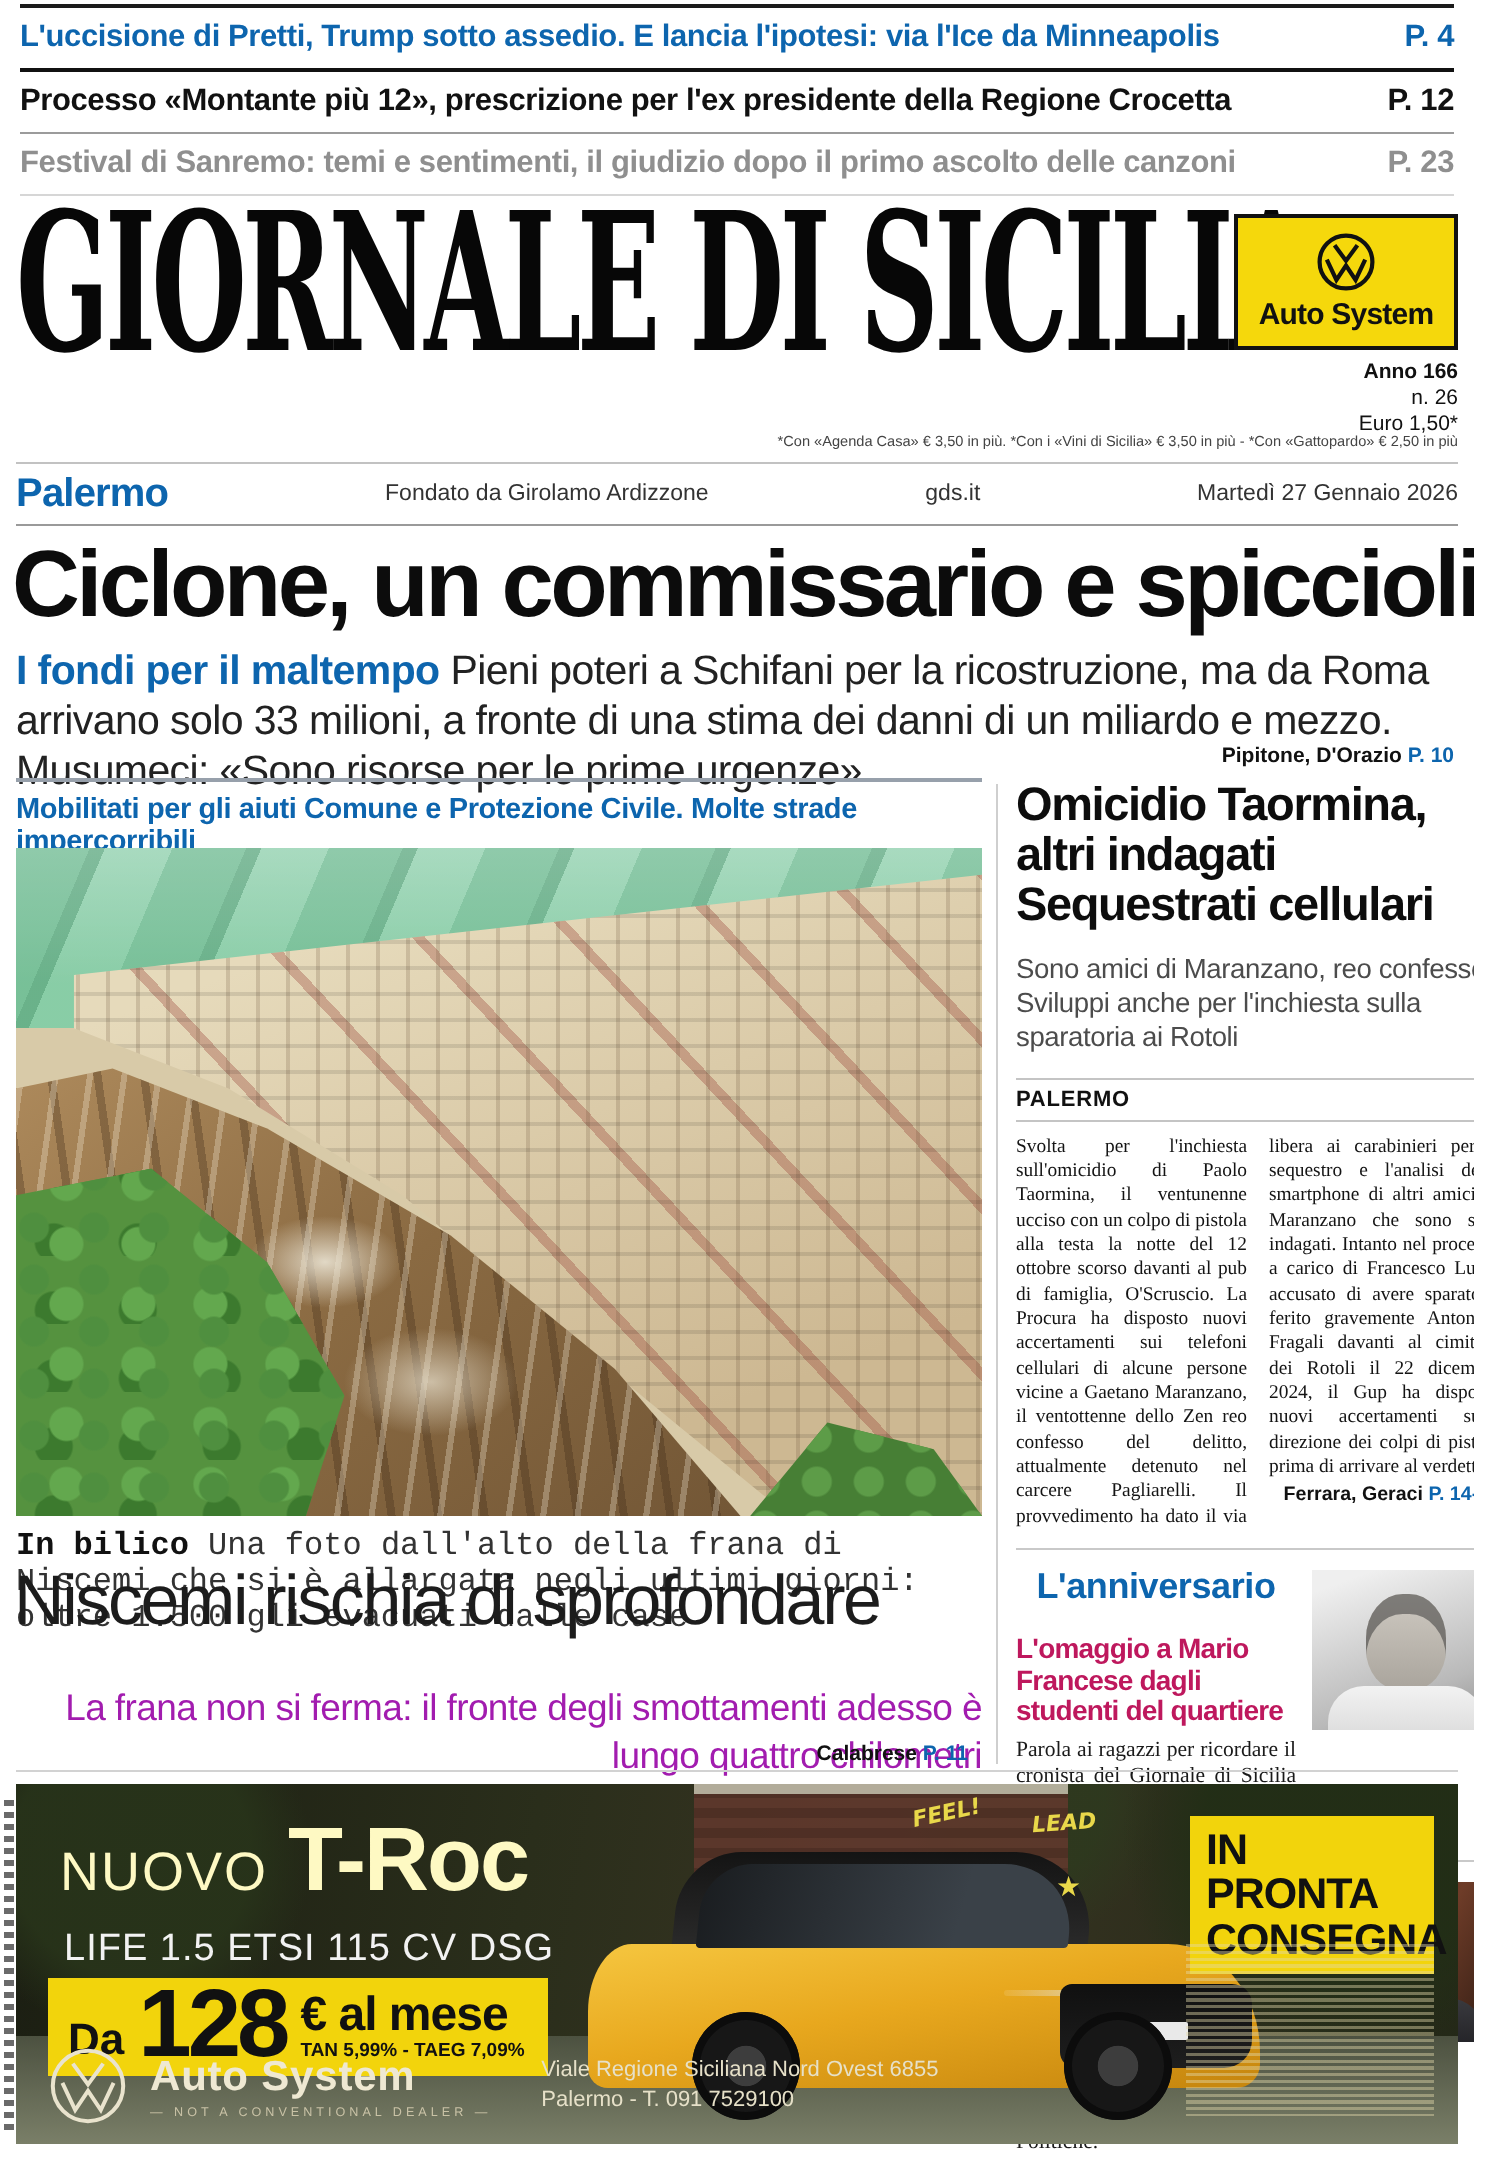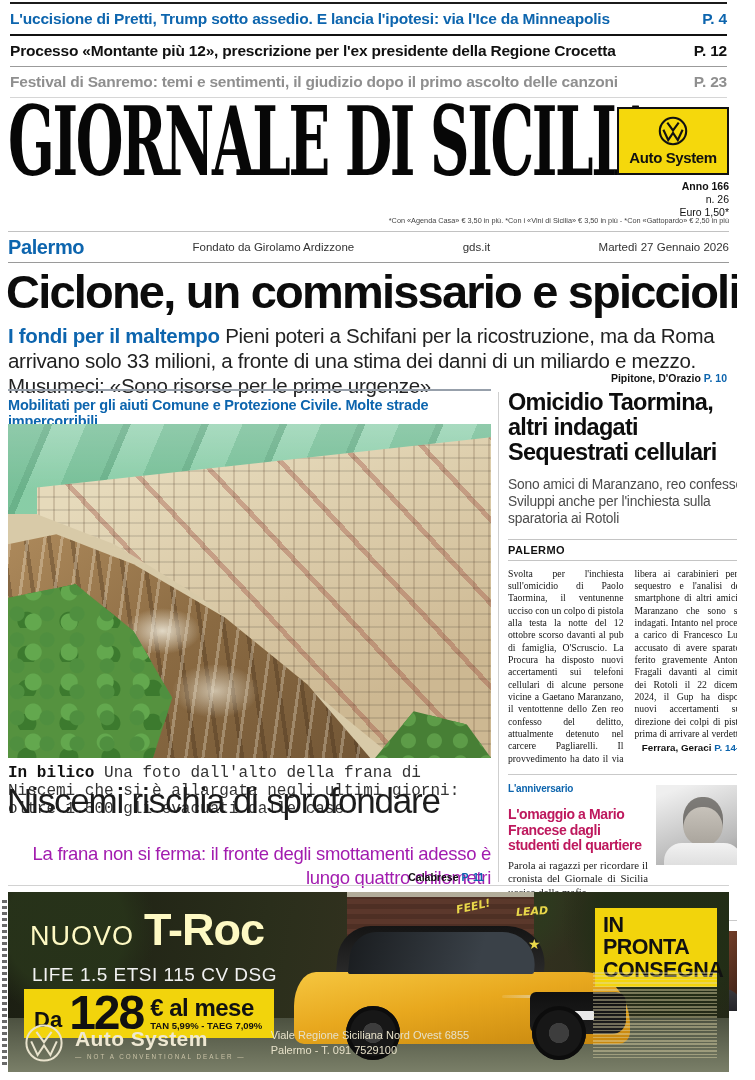--- a/index.html
+++ b/index.html
@@ -101,21 +101,21 @@
   .rc-headline { font-size:23.5px; font-weight:bold; line-height:1.06; letter-spacing:-0.7px; color:#0d0d0d; }
   .rc-deck { margin-top:11px; font-size:13.8px; line-height:1.26; color:#4c4c4c; letter-spacing:-0.2px; }
   .rc-city { margin-top:11px; border-top:1px solid #c4c4c4; border-bottom:1px solid #c4c4c4;
     padding:4px 0; font-size:11px; font-weight:bold; letter-spacing:0.4px; color:#111; }
   .rc-body { margin-top:7px; columns:2; column-gap:11px; font-family:"Liberation Serif",serif;
     font-size:9.7px; line-height:1.27; text-align:justify; hyphens:auto; color:#141414; }
   .rc-byline { text-align:right; font-family:"Liberation Sans",sans-serif; font-size:9.8px;
     font-weight:bold; color:#111; margin-top:2px; }
   .rc-rule { border-top:1px solid #c9c9c9; margin-top:9px; }
   .rc-box { position:relative; padding:8px 102px 0 0; min-height:98px; }
-  .rc-label { font-size:10px; font-weight:bold; color:#0d65ae; letter-spacing:-0.2px; }
+  .rc-label { font-size:18px; font-weight:bold; color:#0d65ae; letter-spacing:-0.2px;text-align:center; }
   .rc-box-headline { margin-top:13px; font-size:14px; font-weight:bold; line-height:1.13;
     letter-spacing:-0.4px; color:#be185d; }
   .rc-box-text { margin-top:5px; font-family:"Liberation Serif",serif; font-size:10.8px;
     line-height:1.22; text-align:justify; color:#1a1a1a; }
   .rc-box-page { text-align:right; font-size:10px; font-weight:bold; margin-top:1px; }
   .portrait { position:absolute; right:0; top:10px; width:94px; height:80px; overflow:hidden; }
   .portrait .head { position:absolute; left:50%; top:12px; transform:translateX(-50%);
     width:40px; height:48px; border-radius:46% 46% 42% 42%; }
   .portrait .torso { position:absolute; left:50%; bottom:-8px; transform:translateX(-50%);
     width:78px; height:30px; border-radius:18px 18px 0 0; }

